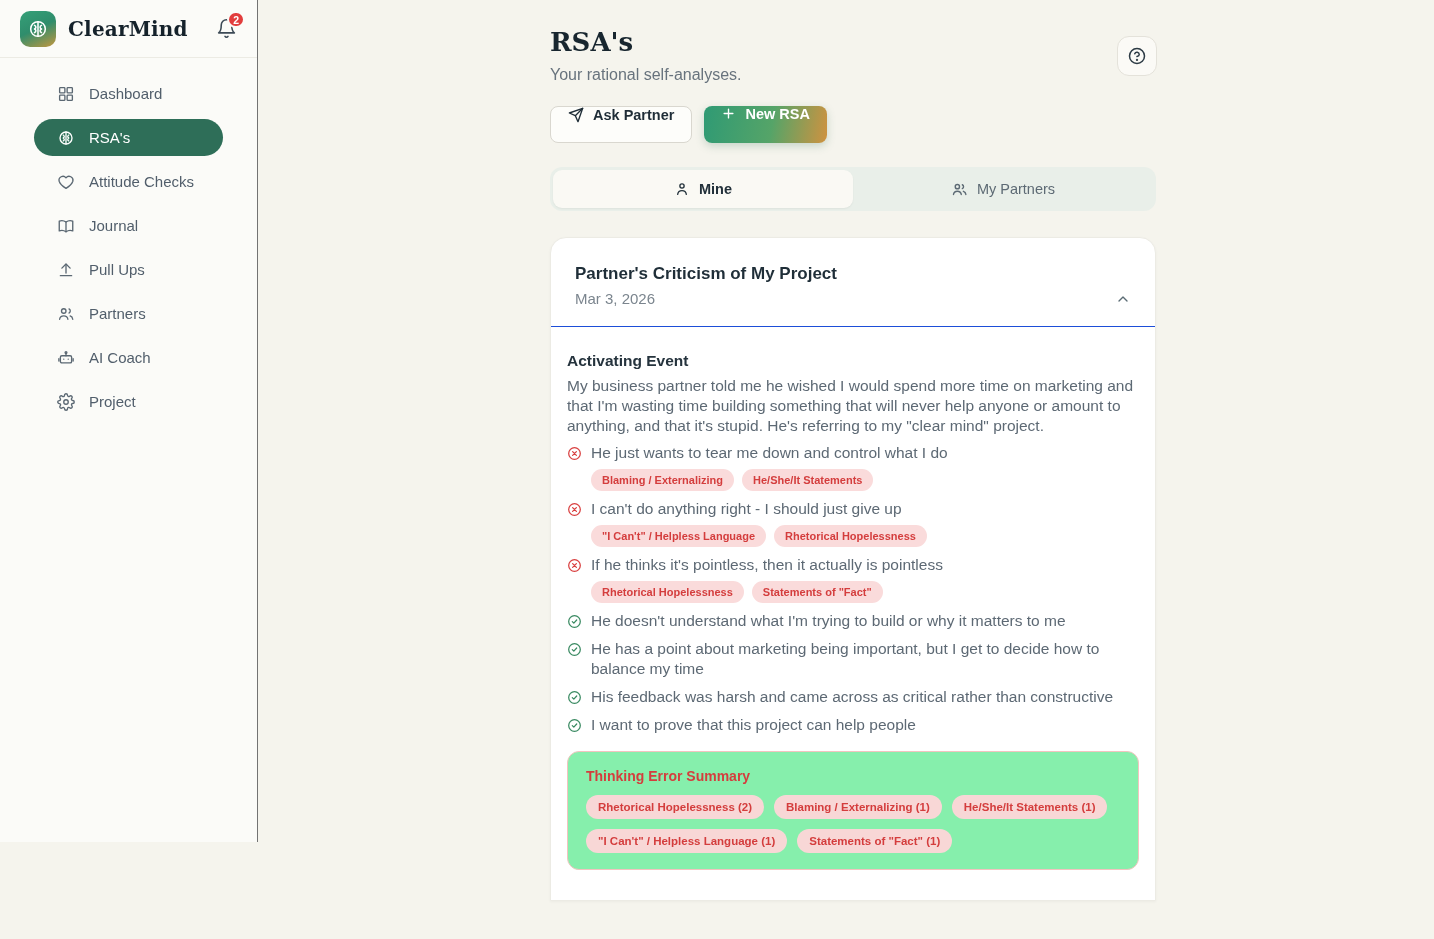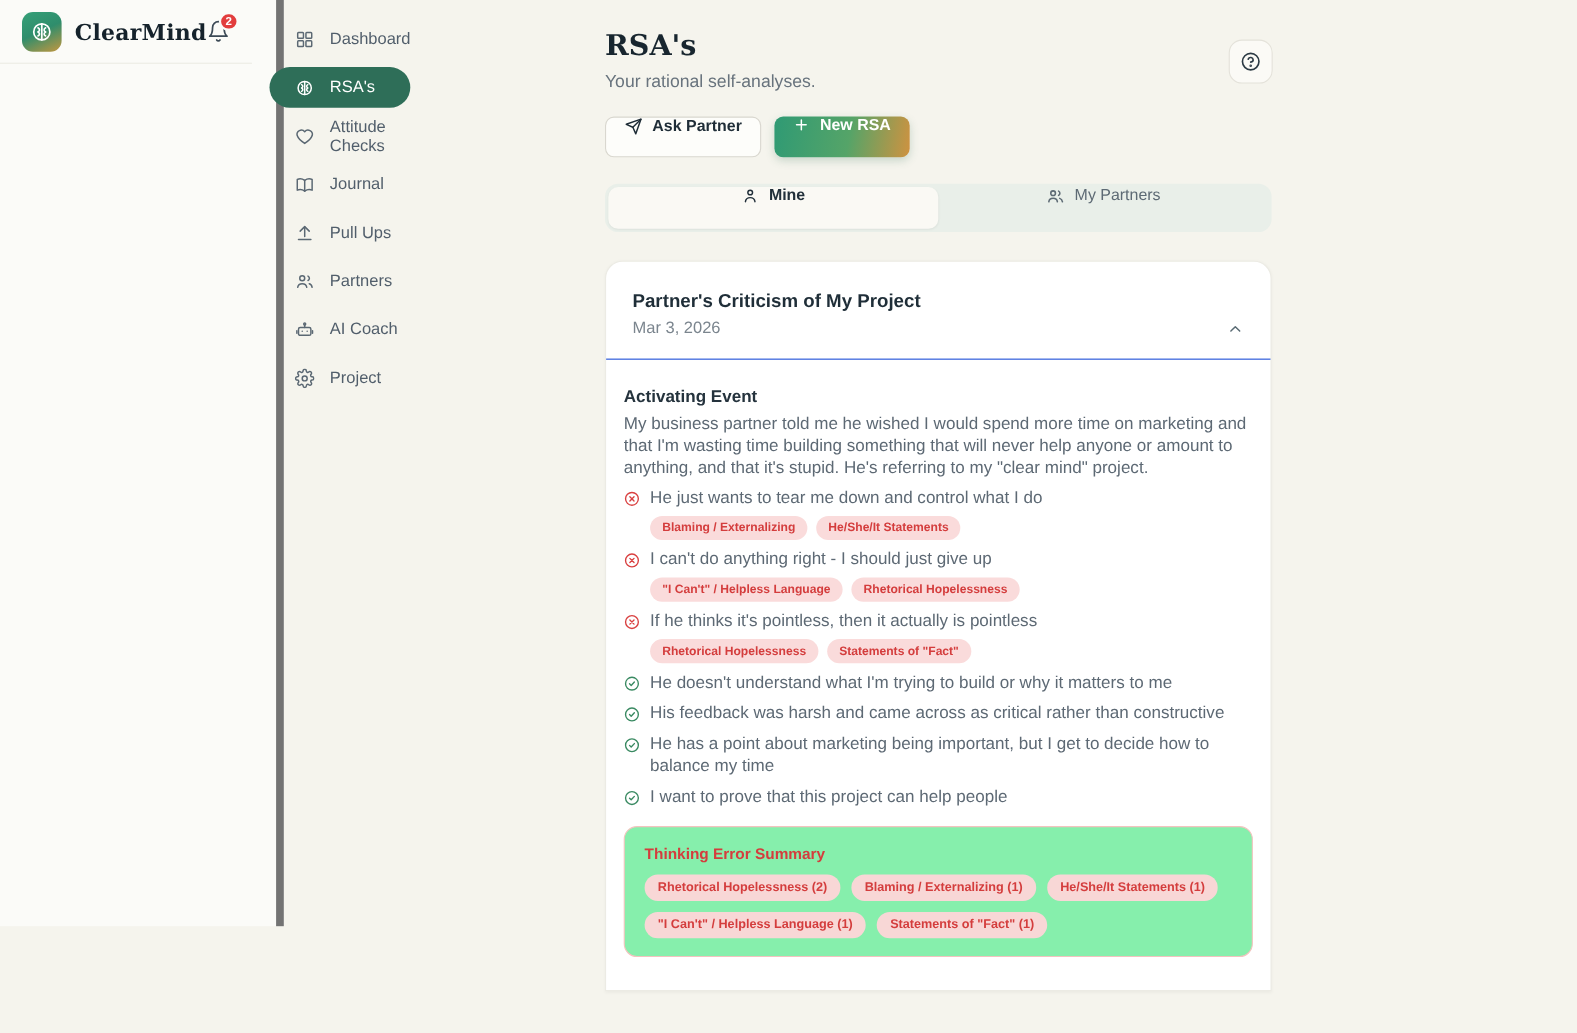--- a/index.html
+++ b/index.html
@@ -8,22 +8,22 @@
     font-family:"Liberation Sans", sans-serif;
     background:#f5f4ed;
     color:#22303a;
     display:flex;
   }
   svg { display:block; }
 
   
   .sidebar {
     width:258px; height:842px; background:#fbfbf8;
-    border-right:7px solid #737373; flex:0 0 258px;
-    display:flex; 
+    border-right:1px solid #737373; flex:0 0 258px;
+    display:flex; flex-direction:column;
   }
   .side-header {
     height:58px; display:flex; align-items:center; padding:0 20px;
     border-bottom:1px solid #ecebe4;
   }
   .logo-badge {
     width:36px; height:36px; border-radius:10px;
     background:linear-gradient(155deg,#35a078 0%,#2f8d6c 48%,#c3973f 100%);
     display:flex; align-items:center; justify-content:center; color:#fff;
   }
@@ -31,21 +31,21 @@
     font-family:"DejaVu Serif", serif; font-weight:700; font-size:20px;
     color:#15222b; margin-left:12px; letter-spacing:.2px;
   }
   .bell-wrap { margin-left:auto; position:relative; color:#3c4a56; cursor:pointer; }
   .bell-count {
     position:absolute; top:-7px; right:-8px; min-width:17px; height:17px;
     background:#e23d3d; color:#fff; border-radius:999px; font-size:10.5px; font-weight:700;
     display:flex; align-items:center; justify-content:center; padding:0 4px;
     border:2px solid #fbfbf8;
   }
-  .nav { padding:17px 16px; display:flex; flex-direction:column; gap:7px; }
+  .nav { padding:17px 34px; display:flex; flex-direction:column; gap:7px; }
   .nav-item {
     height:37px; border-radius:999px; display:flex; align-items:center;
     padding:0 0 0 23px; gap:14px; color:#515e6b; font-size:15px; cursor:pointer;
   }
   .nav-item .nav-icon { color:#5b6873; display:flex; }
   .nav-item.active { background:#2e6e58; color:#ffffff; }
   .nav-item.active .nav-icon { color:#ffffff; }
 
   
   .main { flex:1; position:relative; height:939px; }
@@ -68,21 +68,21 @@
   .btn-outline { background:#fdfdfa; border:1px solid #d9d7cf; color:#1f2d37; }
   .btn-gradient {
     background:linear-gradient(100deg,#2f9a74 0%,#55a468 55%,#cf9240 100%);
     border:none; color:#fff; box-shadow:0 3px 8px rgba(60,120,90,.25);
   }
   .tabs {
     margin-top:24px; height:44px; background:#e9efe9; border-radius:12px;
     padding:3px; display:flex;
   }
   .tab {
-    flex:1; display:flex; justify-content:center; gap:9px;
+    flex:1; display:flex; align-items:center; justify-content:center; gap:9px;
     font-size:14.5px; color:#5d6a74; border-radius:9px; cursor:pointer;
   }
   .tab.active { background:#faf9f4; color:#22303a; font-weight:700;
     box-shadow:0 1px 2px rgba(0,0,0,.05); }
 
   
   .card {
     margin-top:26px; background:#ffffff; border:1px solid #ecebe4;
     border-radius:16px 16px 0 0; box-shadow:0 1px 3px rgba(0,0,0,.04);
   }
@@ -368,34 +368,34 @@
   </div>
             <div class="thought rational">
 
     <span class="t-icon rat">
       <svg width="15" height="15" viewBox="0 0 24 24" fill="none" stroke="currentColor" stroke-width="2" stroke-linecap="round" stroke-linejoin="round">
         <circle cx="12" cy="12" r="9.3"></circle>
                   <path d="M8.5 12.2l2.4 2.4 4.6-5"></path>
       </svg>
     </span>
     <div>
-      <div class="thought-text">His feedback was harsh and came across as critical rather than constructive</div>
+      <div class="thought-text">He has a point about marketing being important, but I get to decide how to balance my time</div>
 
     </div>
   </div>
             <div class="thought rational">
 
     <span class="t-icon rat">
       <svg width="15" height="15" viewBox="0 0 24 24" fill="none" stroke="currentColor" stroke-width="2" stroke-linecap="round" stroke-linejoin="round">
         <circle cx="12" cy="12" r="9.3"></circle>
                   <path d="M8.5 12.2l2.4 2.4 4.6-5"></path>
       </svg>
     </span>
     <div>
-      <div class="thought-text">He has a point about marketing being important, but I get to decide how to balance my time</div>
+      <div class="thought-text">His feedback was harsh and came across as critical rather than constructive</div>
 
     </div>
   </div>
             <div class="thought rational">
 
     <span class="t-icon rat">
       <svg width="15" height="15" viewBox="0 0 24 24" fill="none" stroke="currentColor" stroke-width="2" stroke-linecap="round" stroke-linejoin="round">
         <circle cx="12" cy="12" r="9.3"></circle>
                   <path d="M8.5 12.2l2.4 2.4 4.6-5"></path>
       </svg>

